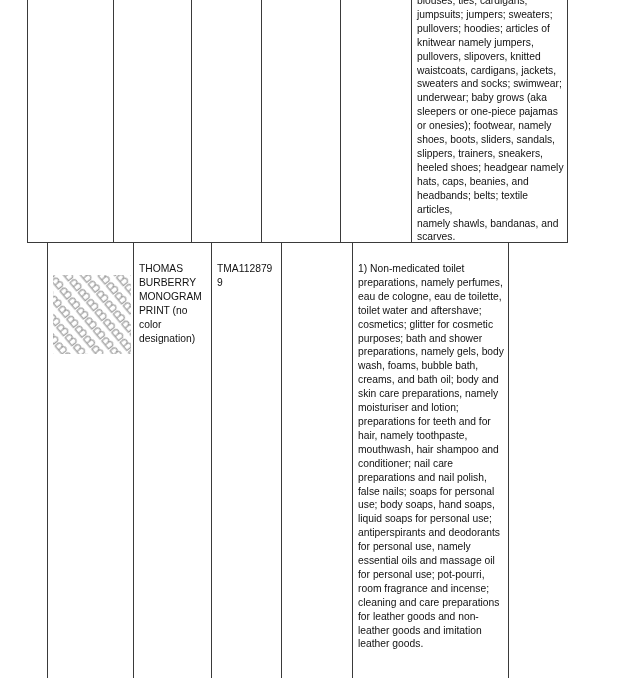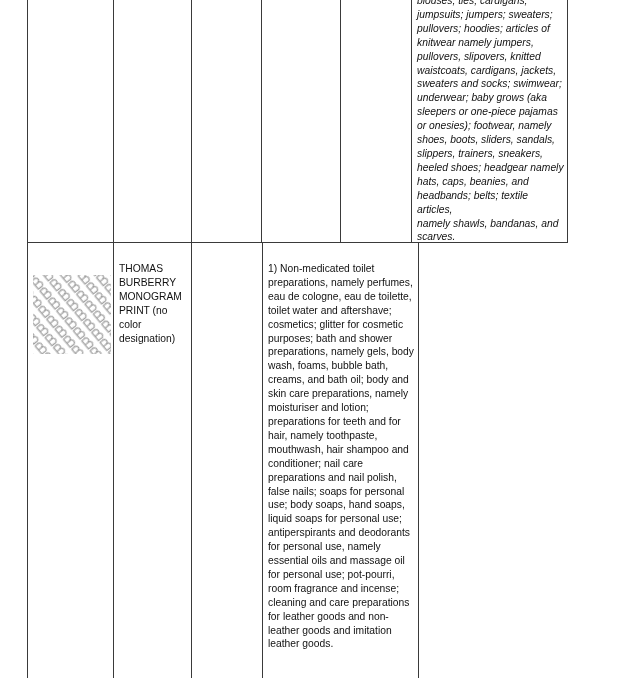--- a/index.html
+++ b/index.html
@@ -16,22 +16,22 @@
   }
   .tm-row {
     position: absolute;
     left: 27px;
     width: 540px;
     display: flex;
     align-items: stretch;
     border-left: 1px solid #3a3a3a;
     box-sizing: content-box;
   }
-  .row-1 { top: 0; height: 242px; border-bottom: 1px solid #3a3a3a; font-style: italic; }
-  .row-2 { top: 243px; height: 436px; }
+  .row-1 { top: 0; height: 242px; border-bottom: 1px solid #3a3a3a; }
+  .row-2 { top: 243px; height: 436px; margin-left: 20px; }
   .cell {
     border-right: 1px solid #3a3a3a;
     box-sizing: border-box;
     padding: 0 4px 0 5px;
     overflow: hidden;
     flex: 0 0 auto;
   }
   .c1 { width: 86px; }
   .c2 { width: 78px; }
   .c3 { width: 70px; }
@@ -92,20 +92,24 @@
       </svg>
     </div>
     <div class="cell c2">
       <div class="celltext">THOMAS
 BURBERRY
 MONOGRAM
 PRINT (no
 color
 designation)</div>
     </div>
+    <div class="cell c3">
+      <div class="celltext">TMA112879
+9</div>
+    </div>
     <div class="cell c5">
       <div class="celltext"></div>
     </div>
     <div class="cell c6">
       <div class="celltext">1) Non-medicated toilet
 preparations, namely perfumes,
 eau de cologne, eau de toilette,
 toilet water and aftershave;
 cosmetics; glitter for cosmetic
 purposes; bath and shower

